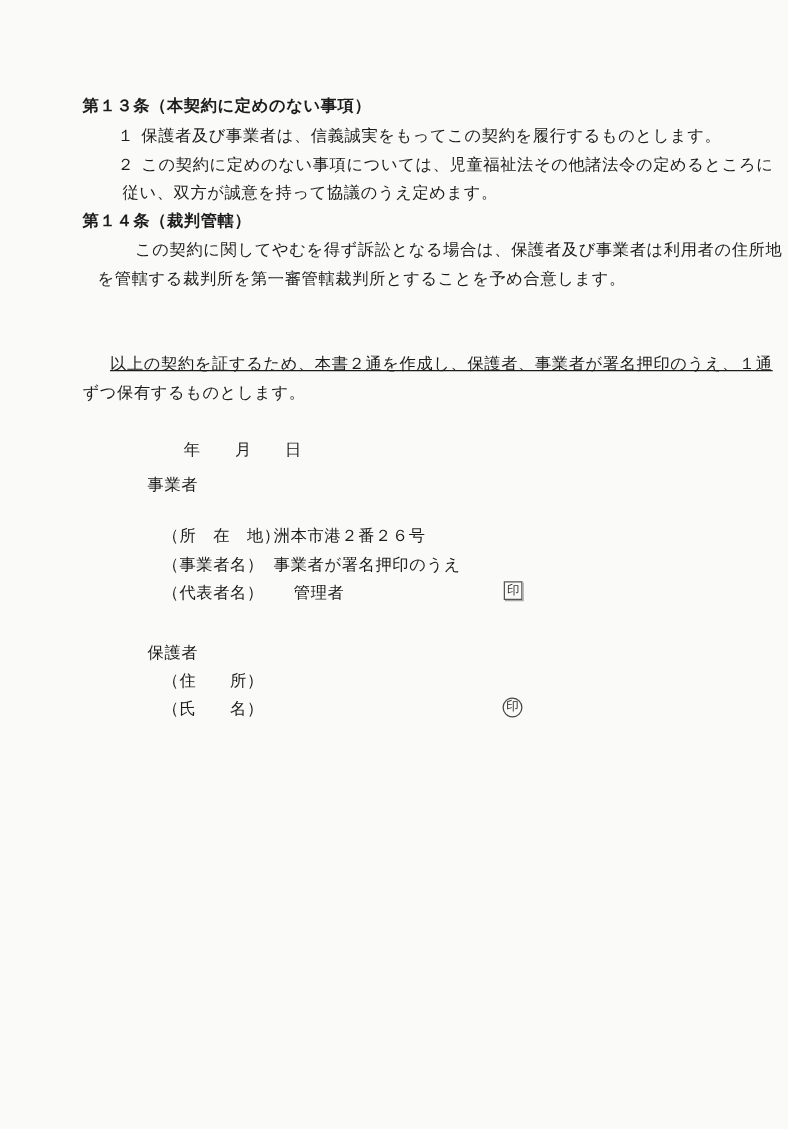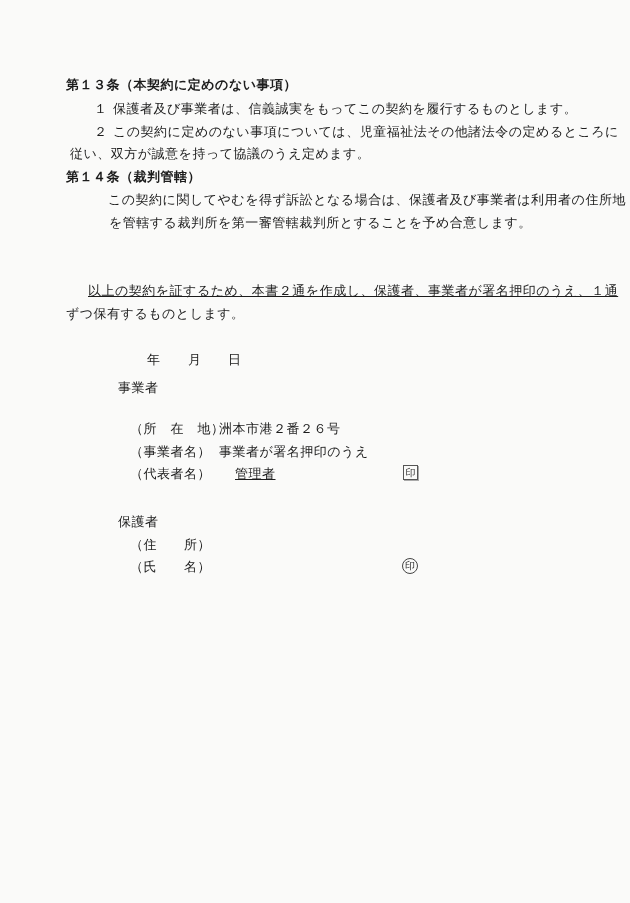--- a/index.html
+++ b/index.html
@@ -24,28 +24,28 @@
     letter-spacing: 0.5px;
     color: #1c1c1c;
   }
   .line span { position: absolute; white-space: nowrap; }
   .bold { font-weight: bold; }
   
   .row { left: 0; width: 100%; }
   .x-margin   { left: 66px; }
   .x-itemno   { left: 94px; }
   .x-itemtext { left: 113px; }
-  .x-cont2    { left: 70px; text-align: center; }
+  .x-cont2    { left: 98px; text-align: center; }
   .x-par      { left: 92px; margin-left: 16px; }
-  .x-cont1    { left: 78px; margin-left: 31px; }
+  .x-cont1    { left: 78px; }
   .x-close1   { left: 88px; text-decoration: underline; }
   .x-sect     { left: 118px; }
   .x-label    { left: 130px; }
   .x-value    { left: 219px; }
-  .x-rep      { left: 235px; text-decoration: underline; }
+  .x-rep      { left: 235px; }
   .x-year     { left: 147px; }
   .x-month    { left: 188px; }
   .x-day      { left: 228px; }
   
   .seal-square {
     position: absolute;
     left: 403px;
     top: 465px;
     width: 13px;
     height: 13px;

